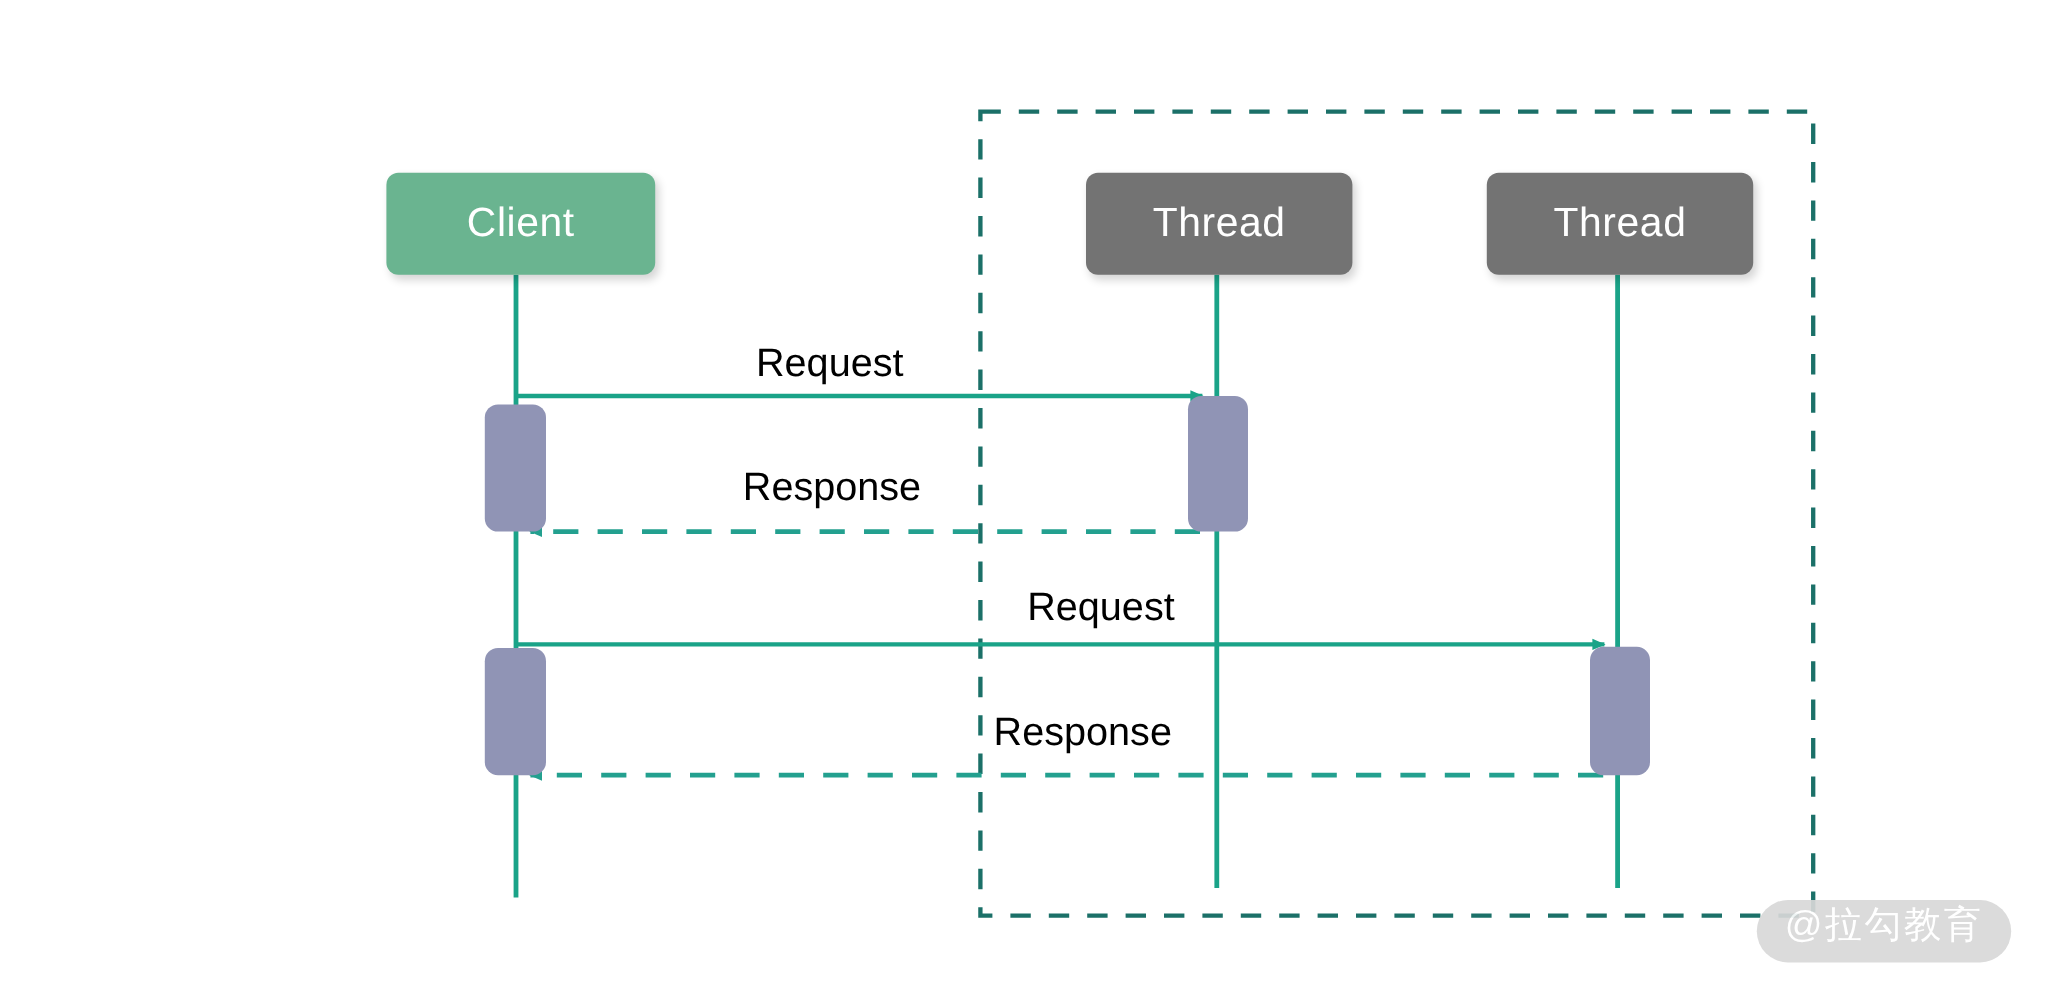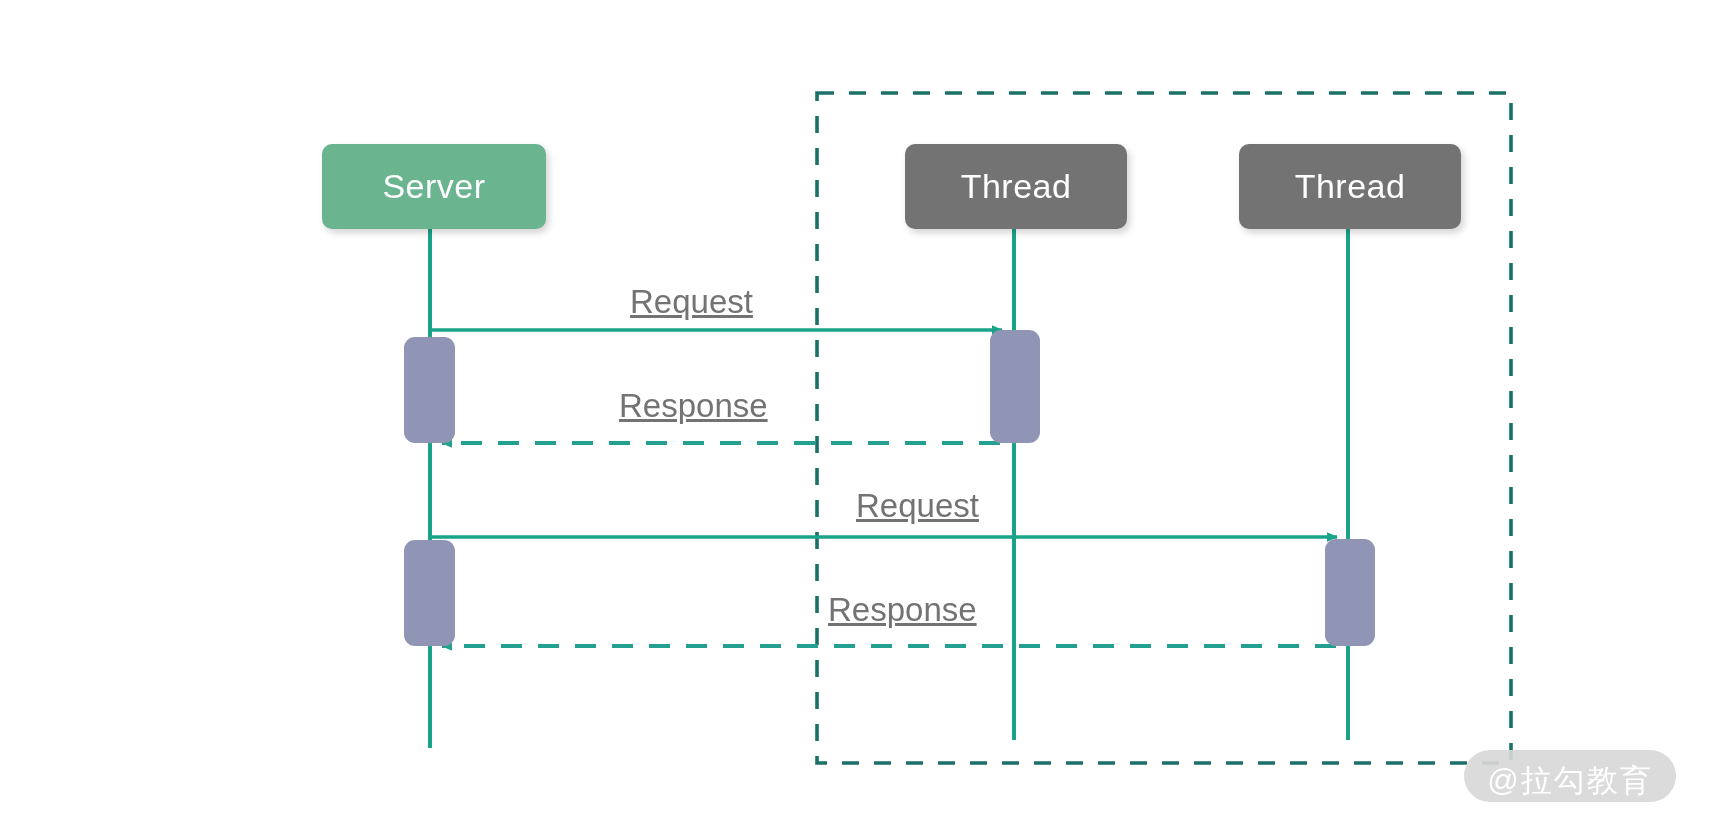--- a/index.html
+++ b/index.html
@@ -53,34 +53,33 @@
     font-size: 33px;
     font-weight: 700;
     box-shadow: 2px 3px 8px rgba(0,0,0,0.10);
     box-sizing: border-box;
     user-select: none;
   }
 
   
   .msg-label {
     position: absolute;
-    color: #737373;
+    color: #000000;
     font-size: 33px;
     font-weight: 400;
     white-space: nowrap;
     background: transparent;
     user-select: none;
-    text-decoration: underline;
   }
 
   
   .watermark {
     position: absolute;
     display: flex;
-    align-items: flex-end;
+    align-items: flex-start;
     justify-content: center;
     background: #d8d8d8;
     color: #ffffff;
     border-radius: 26px;
     font-size: 31px;
     font-weight: 400;
     letter-spacing: 2px;
     opacity: 0.92;
     user-select: none;
   }
@@ -138,21 +137,21 @@
     </g>
     <g>
       <rect x="404" y="540" width="51" height="106" rx="11" ry="11" fill="#9094b5"></rect>
     </g>
     <g>
       <rect x="1325" y="539" width="50" height="107" rx="11" ry="11" fill="#9094b5"></rect>
     </g>
   </svg>
 
   <div class="actor-box actor-client" style="left:322px; top:144px; width:224px; height:85px;">
-    <span>Server</span>
+    <span>Client</span>
   </div>
 
   <div class="actor-box actor-thread" style="left:905px; top:144px; width:222px; height:85px;">
     <span>Thread</span>
   </div>
 
   <div class="actor-box actor-thread" style="left:1239px; top:144px; width:222px; height:85px;">
     <span>Thread</span>
   </div>
 

